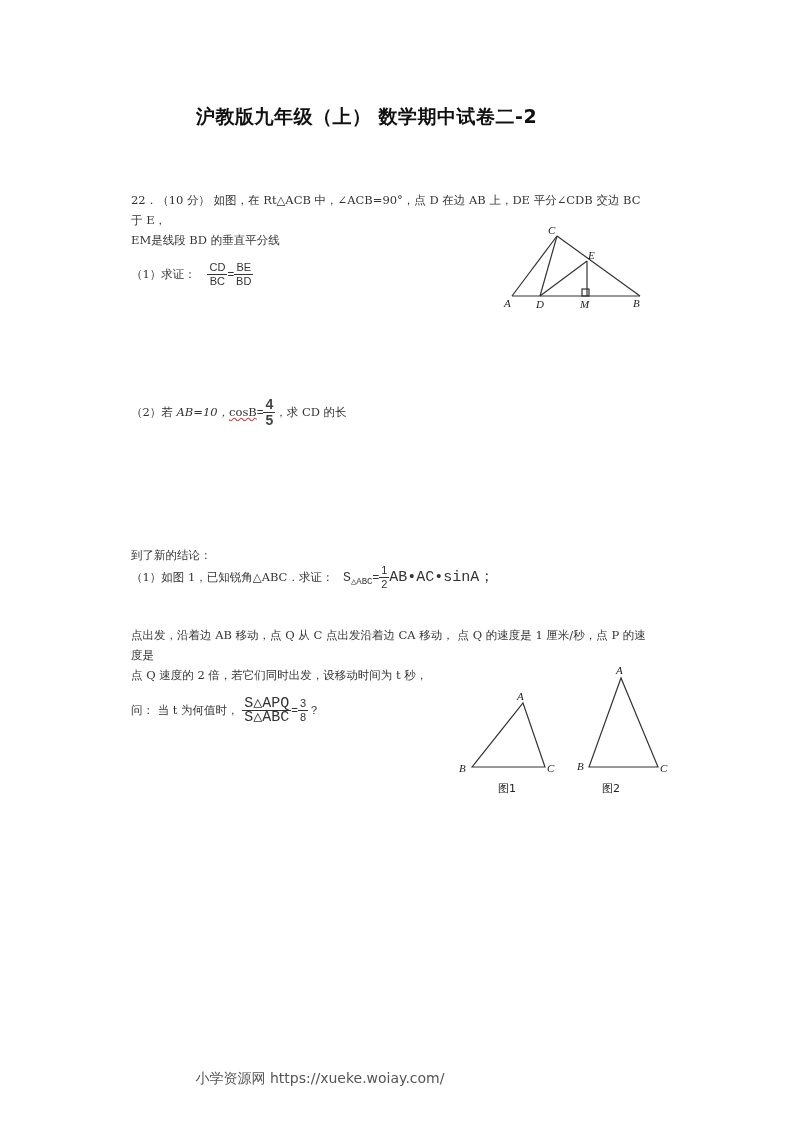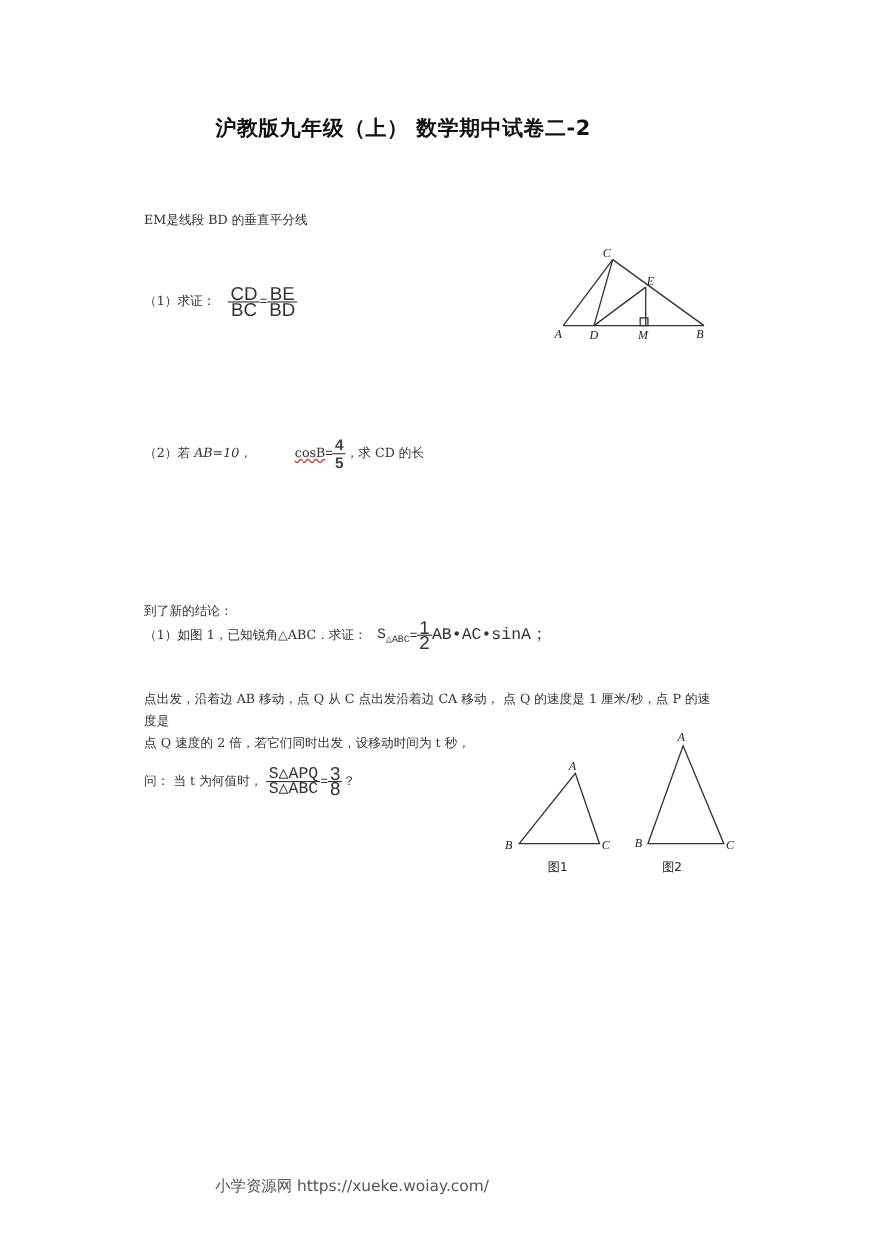--- a/index.html
+++ b/index.html
@@ -5,38 +5,42 @@
   html, body { margin:0; padding:0; background:#ffffff; }
   body { width:793px; height:1122px; position:relative; overflow:hidden;
          font-family:"DejaVu Serif", "Liberation Serif", serif; color:#222; }
   .abs { position:absolute; }
   .title { left:0; width:733px; top:104px; text-align:center;
            font-family:"DejaVu Sans", "Liberation Sans", sans-serif;
            font-weight:bold; font-size:19px; color:#111; letter-spacing:0.5px; }
   .q { font-size:11.5px; color:#333; line-height:20px; }
   .it { font-style:italic; }
   .frac { display:inline-flex; flex-direction:column; align-items:center; vertical-align:middle;
-          font-family:"Liberation Sans","DejaVu Sans",sans-serif; font-size:17px; line-height:13px; }
+          font-family:"Liberation Sans","DejaVu Sans",sans-serif; font-size:11px; line-height:13px; }
   .frac .num { border-bottom:1px solid #333; padding:0 2px; }
   .frac .den { padding:0 2px; }
   .bigfrac { font-size:14px; line-height:15px; font-weight:bold; color:#444; }
   .eq { font-family:"Liberation Sans","DejaVu Sans",sans-serif; }
   .mono { font-family:"Liberation Mono","DejaVu Sans Mono",monospace; font-size:15px; }
-  .underline-wave { text-decoration:underline; text-decoration-style:wavy; text-decoration-color:#c44;margin-left:39px; }
+  .underline-wave { text-decoration:underline; text-decoration-style:wavy; text-decoration-color:#c44; }
   .footer { left:0; width:640px; top:1070px; text-align:center;
             font-family:"DejaVu Sans","Liberation Sans",sans-serif; font-size:14px; color:#555; }
   svg text { font-family:"Liberation Serif","DejaVu Serif",serif; font-style:italic; font-size:11px; fill:#222; }
   .cap { font-family:"DejaVu Sans","Liberation Sans",sans-serif; font-size:11px; fill:#222; font-style:normal; }
 </style>
 </head>
 <body>
 
 <div class="abs title">沪教版九年级（上） 数学期中试卷二-2</div>
 
 <div class="abs q" style="left:131px; top:190px; width:520px;">
+  <div>
+    <span>22．</span><span>（10 分）</span>
+    <span>如图，在 Rt△ACB 中，∠ACB=90°，点 D 在边 AB 上，DE 平分∠CDB 交边 BC 于 E，</span>
+  </div>
   <div>EM是线段 BD 的垂直平分线</div>
 </div>
 
 <div class="abs q" style="left:131px; top:261px;">
   <span>（1）求证：</span>
   <span class="frac" style="margin-left:8px;">
     <span class="num">CD</span>
     <span class="den">BC</span>
   </span><span class="eq">=</span><span class="frac">
     <span class="num">BE</span>

